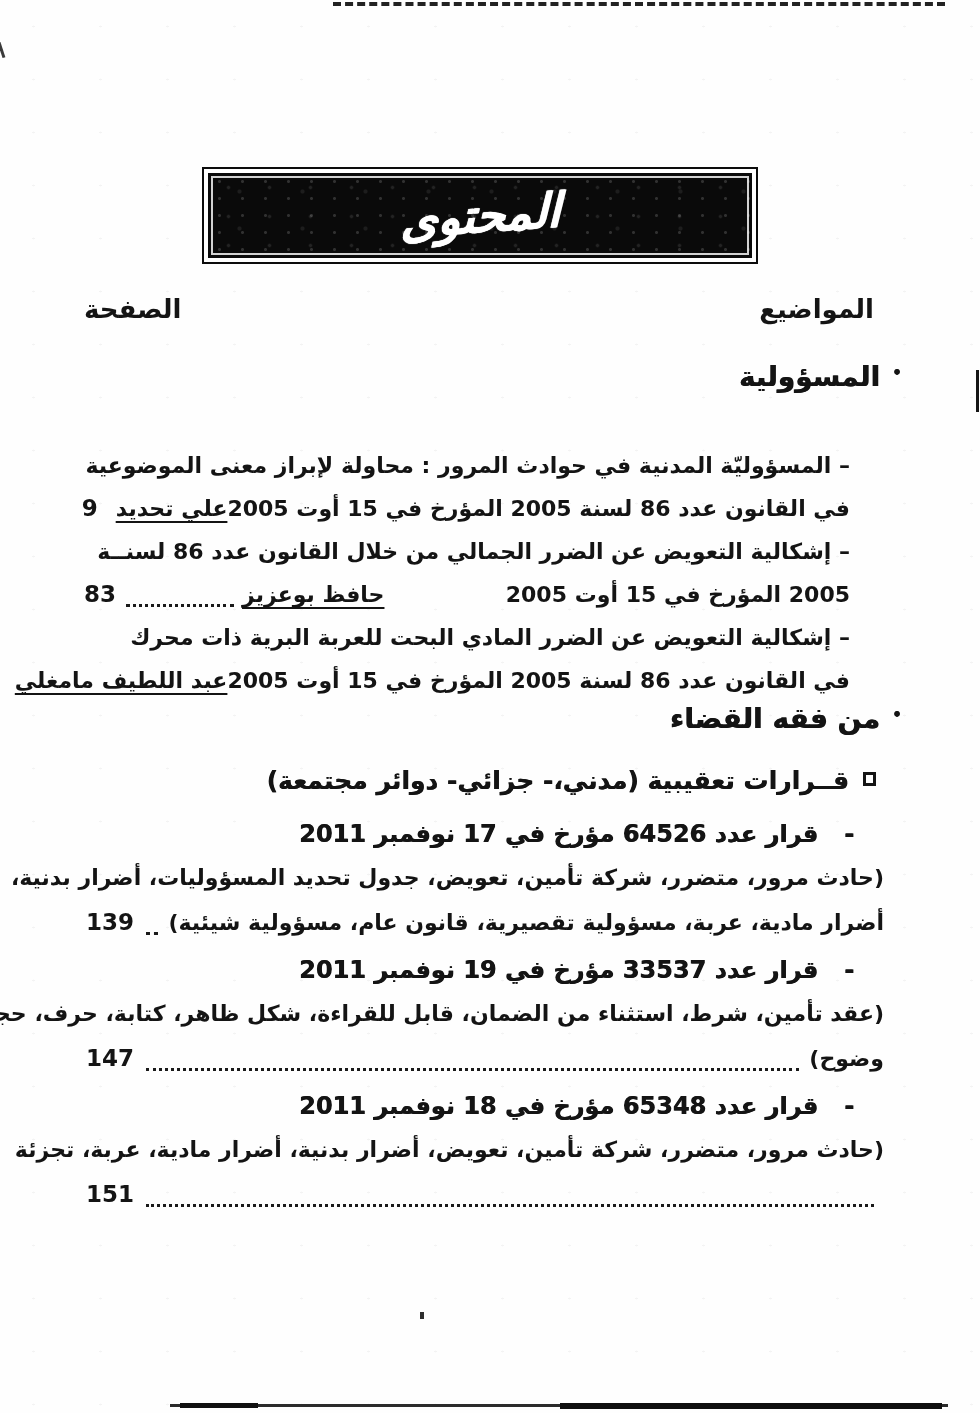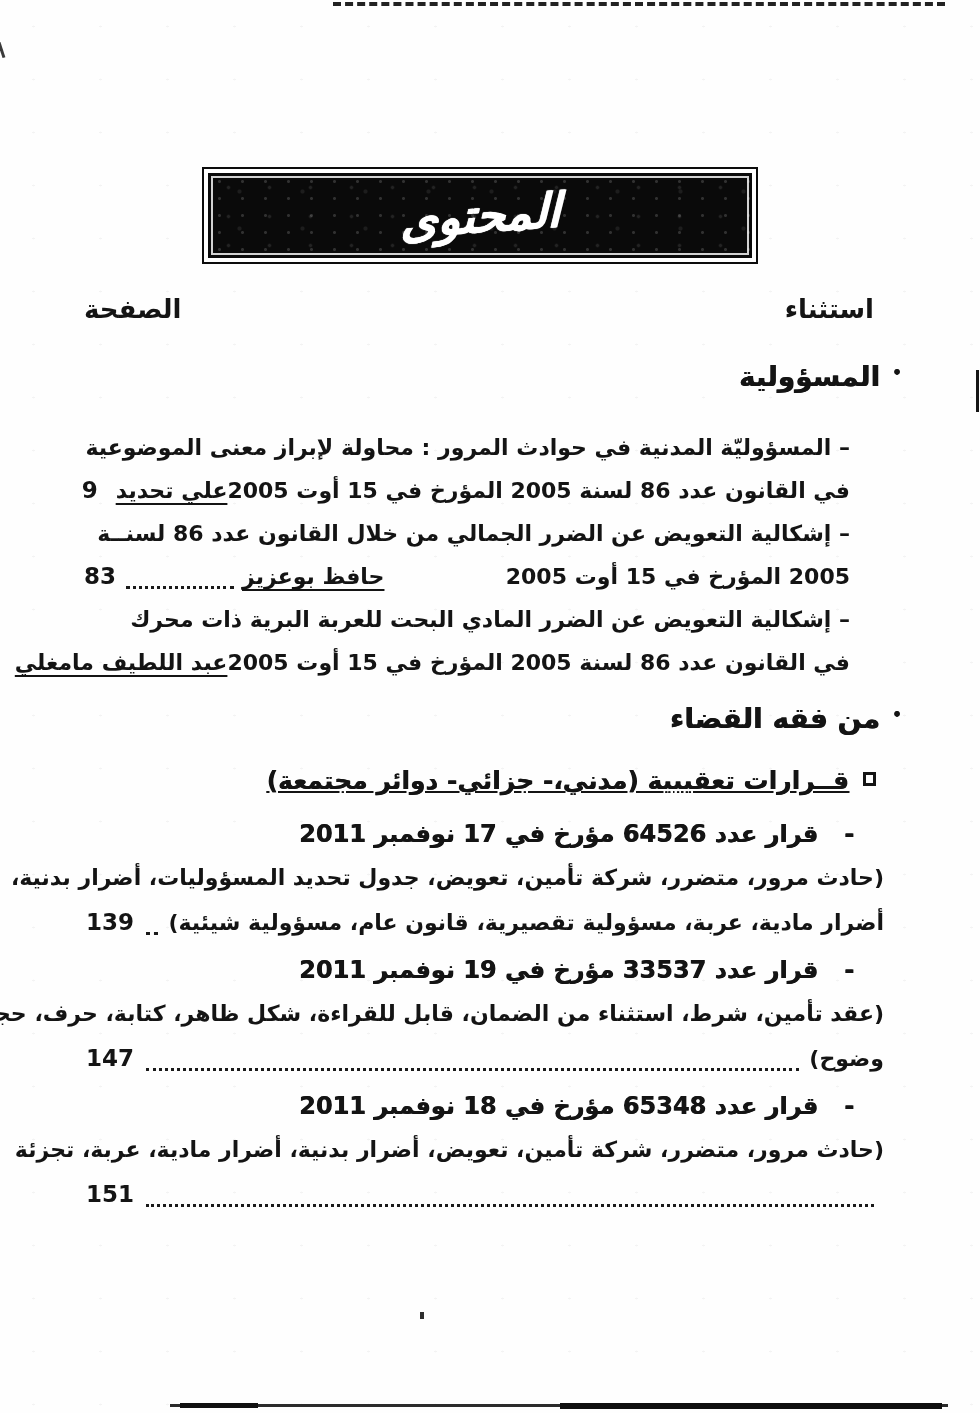--- a/index.html
+++ b/index.html
@@ -94,41 +94,40 @@
   .sec-heading {
     font-size: 28px;
     letter-spacing: .5px;
     text-shadow: .6px 0 0 currentColor;
     display: flex; align-items: center; gap: 12px;
   }
   .sec-heading .bullet { font-size: 15px; line-height: 1; transform: translateY(-3px); }
   .heading-studies { top: 360px; }
   .heading-jurisprudence { top: 702px; }
 
-  .entries { top: 426px; font-size: 22px; }
+  .entries { top: 444px; font-size: 22px; }
   .entry-line { line-height: 43px; height: 43px; padding: 0 52px 0 6px; white-space: nowrap; }
   .entry-line2 { display: flex; align-items: baseline; }
   .entry-line2 .spacer { flex: 1; }
   .author { text-decoration: underline; text-decoration-thickness: 2px; text-underline-offset: 5px; margin-left: 8px; }
   .dots {
     border-bottom: 3px dotted #1a1a1a;
     align-self: flex-end; margin-bottom: 9px; margin-left: 10px;
   }
   .dots-1 { width: 128px; }
   .dots-2 { width: 108px; }
   .dots-3 { width: 60px; }
   .pageno { font-size: 23px; }
 
   .subheading-row {
     top: 766px;
     display: flex; align-items: center; gap: 14px;
     padding: 0 26px 0 6px;
     font-size: 25px;
     text-shadow: .5px 0 0 currentColor;
-    text-decoration: underline;
   }
   .square-bullet {
     width: 13px; height: 14px; border: 3px solid #141414; flex: 0 0 auto;
     transform: translateY(-2px);
   }
 
   .decision { font-size: 22px; }
   .decision-1 { top: 812px; }
   .decision-2 { top: 948px; }
   .decision-3 { top: 1084px; }
@@ -161,21 +160,21 @@
   <div class="rule-bottom-thick"></div>
   <div class="rule-bottom-dash"></div>
 
   <div class="banner">
     <div class="banner-inner">
       <span class="banner-title">المحتوى</span>
     </div>
   </div>
 
   <div class="col header-row">
-    <span>استثناء</span>
+    <span>المواضيع</span>
     <span>الصفحة</span>
   </div>
 
   <div class="col sec-heading heading-studies">
     <span class="bullet">•</span>
     <span>المسؤولية</span>
   </div>
 
   <div class="col entries">
 

